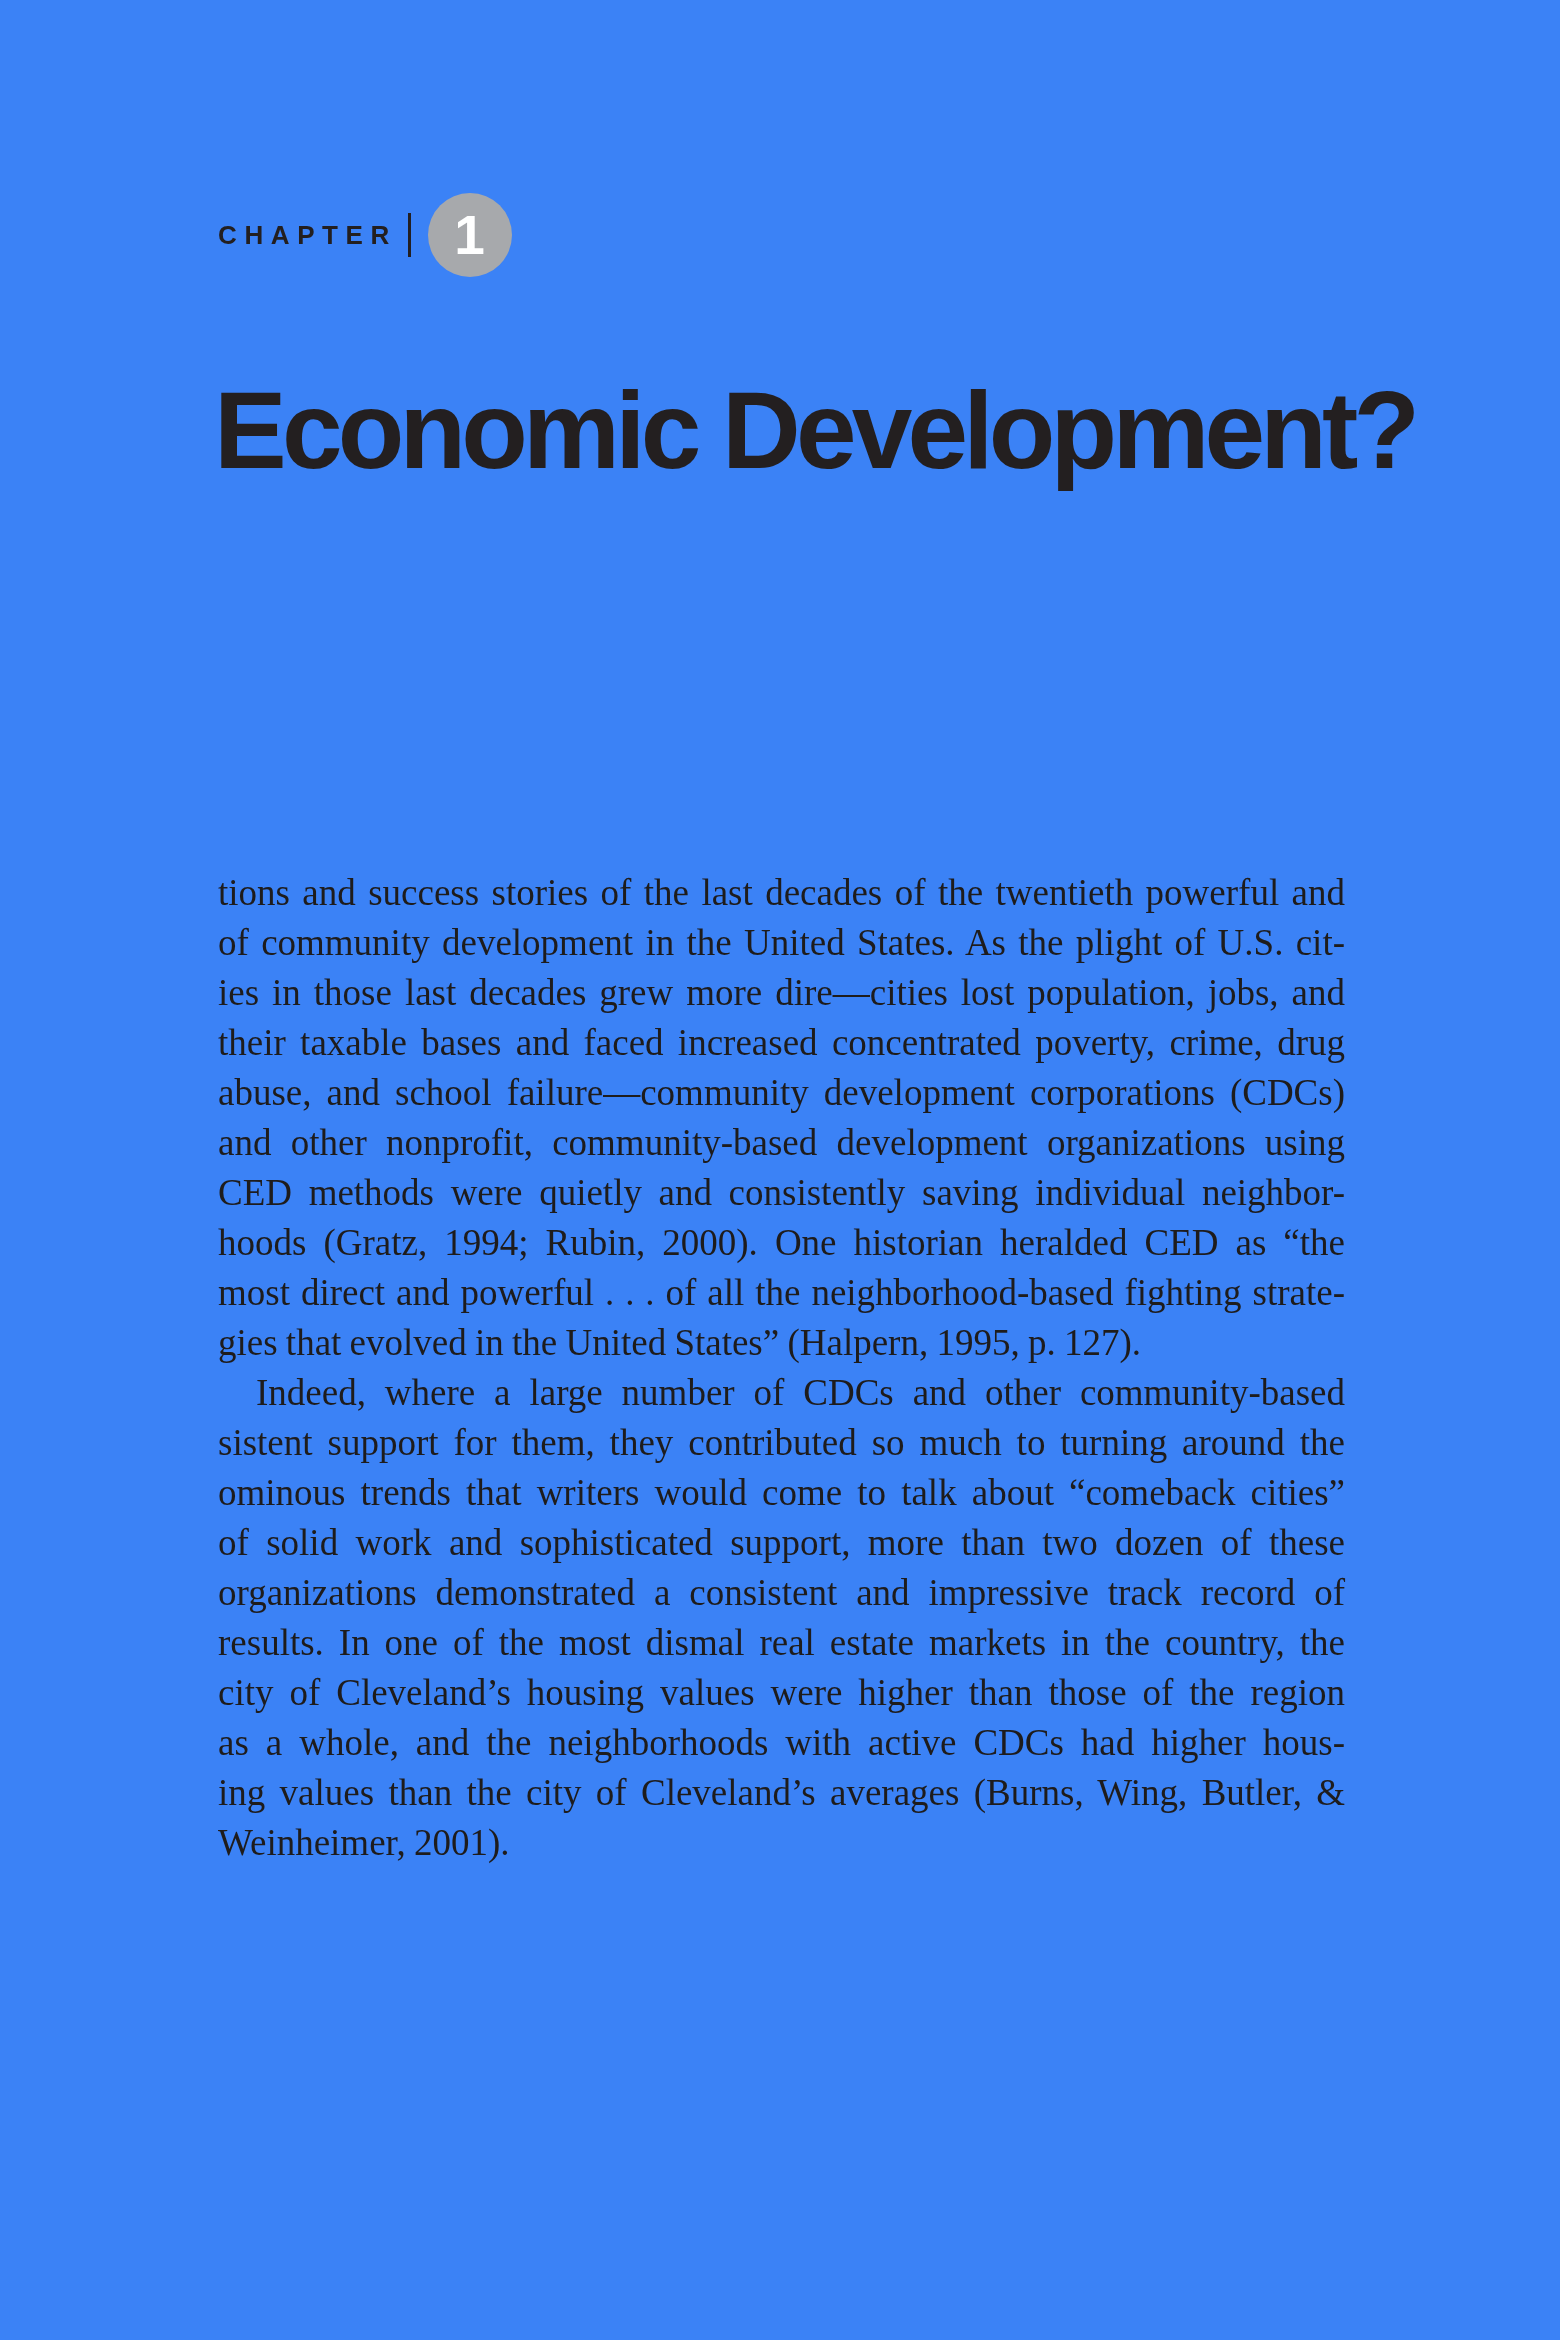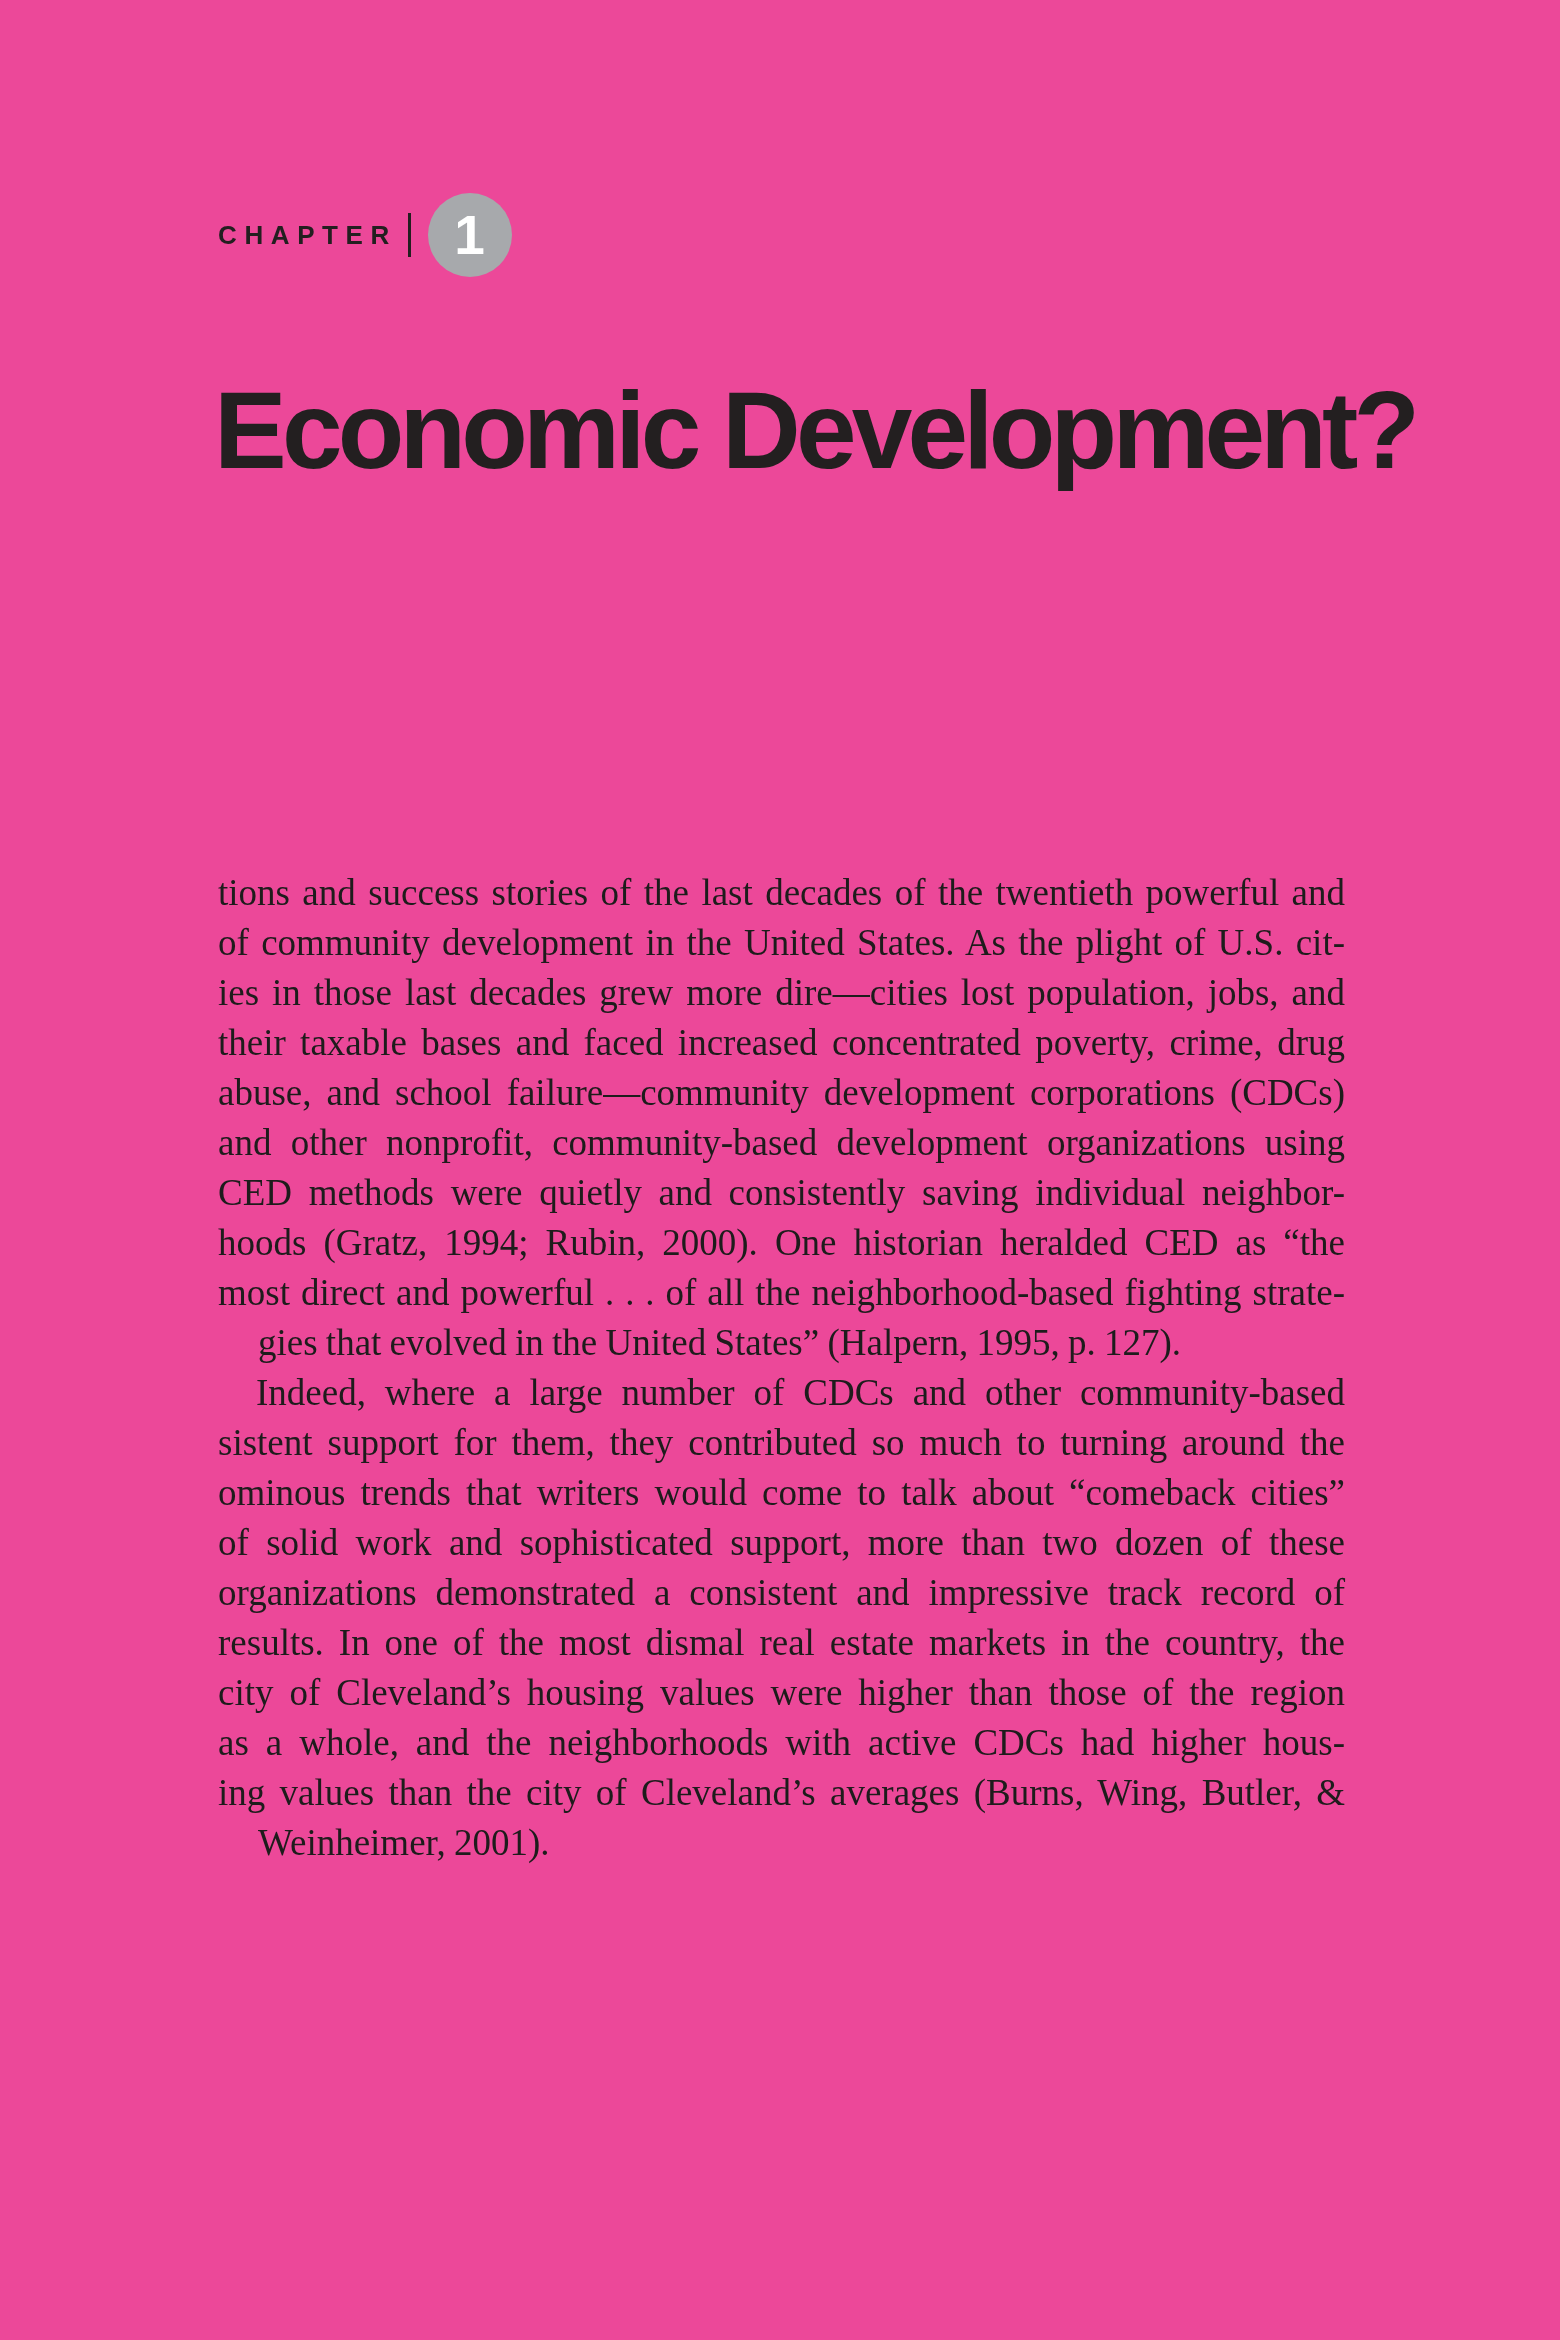--- a/index.html
+++ b/index.html
@@ -1,20 +1,20 @@
 <!DOCTYPE html>
 <html><head>
 <meta charset="utf-8">
 <style>
   html, body { margin: 0; padding: 0; background: #ffffff; }
   .page {
     position: relative;
     width: 1561px;
     height: 2341px;
-    background: #ec4899;
+    background: #3b82f6;
     overflow: hidden;
     font-family: "Liberation Serif", serif;
   }
 
   
   .chapter-row {
     position: absolute;
     left: 218px;
     top: 193px;
     height: 84px;
@@ -77,21 +77,20 @@
     line-height: 50px;
     color: #1e1c1c;
     word-spacing: -1px;
   }
   .line {
     text-align: justify;
     text-align-last: justify;
   }
   .para .line:last-child {
     text-align-last: left;
-    margin-left: 40px;
   }
   .para2 .line:first-child {
     text-indent: 38px;
   }
   .lead-in {
     font-family: "Liberation Sans", sans-serif;
     font-size: 29px;
     letter-spacing: 2.4px;
     color: #231f20;
   }

